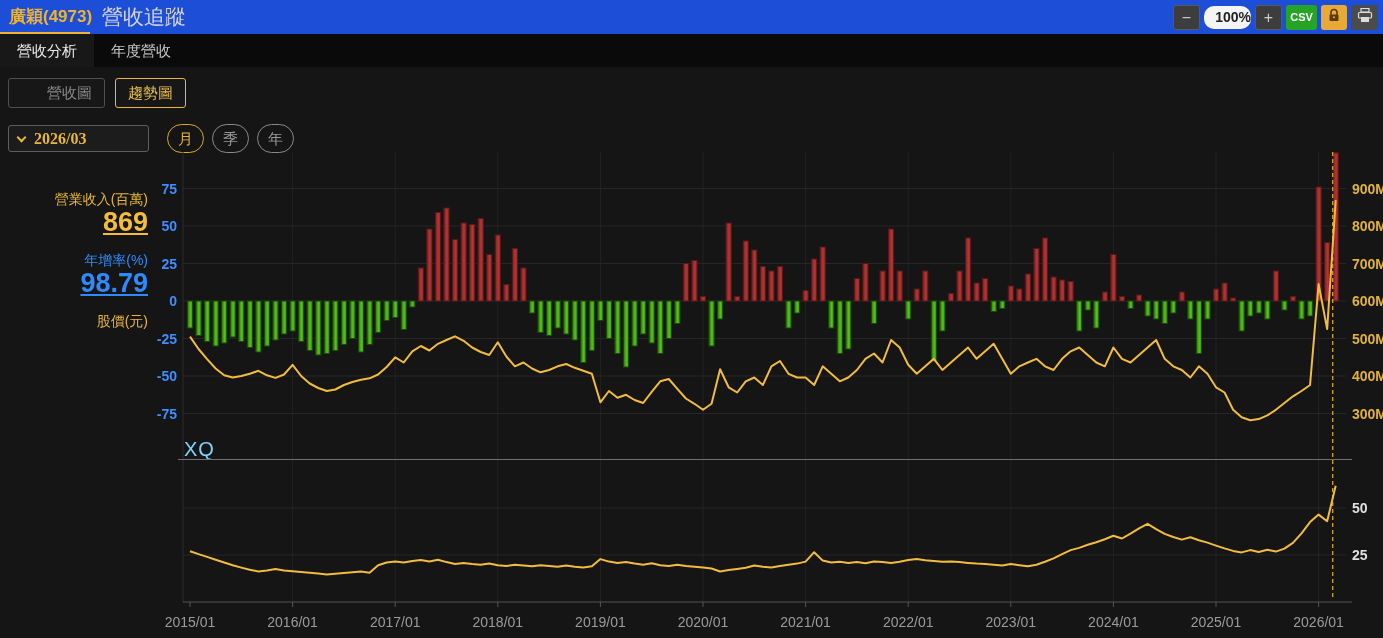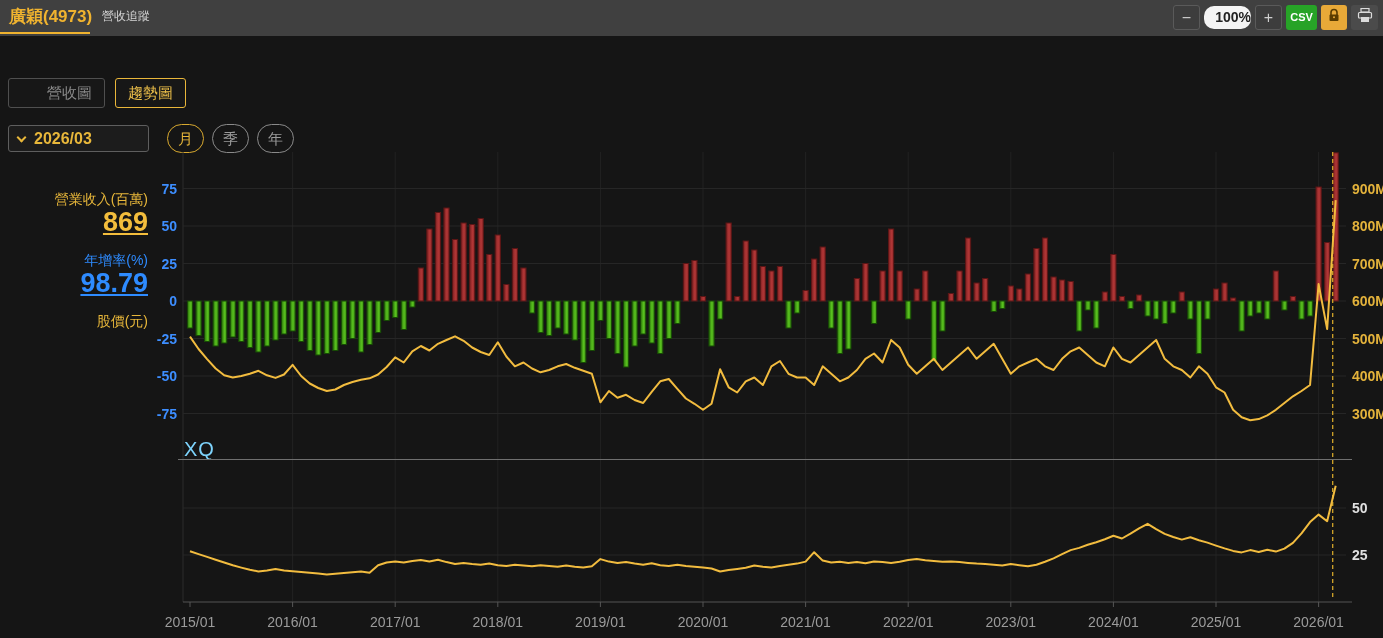--- a/index.html
+++ b/index.html
@@ -1,23 +1,23 @@
 <!DOCTYPE html>
 <html><head>
 <meta charset="utf-8">
 <style>
   html,body{margin:0;padding:0;background:#151515;}
   *{box-sizing:border-box;}
   body{font-family:"Liberation Sans","DejaVu Sans",sans-serif;}
   #app{position:relative;width:1383px;height:638px;background:#151515;overflow:hidden;}
 
   
-  .title-bar{position:absolute;top:0;left:0;right:0;height:36px;background:#404040;}
+  .title-bar{position:absolute;top:0;left:0;right:0;height:42px;background:#1d4ed8;}
   .title-main{position:absolute;left:9px;top:0;line-height:33px;font-size:17px;font-weight:bold;color:#f0b32f;}
-  .title-sub{position:absolute;left:102px;top:0;line-height:33px;font-size:12px;color:#d4d4d4;}
+  .title-sub{position:absolute;left:102px;top:0;line-height:33px;font-size:21px;color:#d4d4d4;}
   .title-underline{position:absolute;left:0;top:32px;width:90px;height:2px;background:#f0b32f;}
   .hdr-controls{position:absolute;right:5px;top:4px;height:26px;display:flex;align-items:center;gap:4px;}
   .zoom-btn{width:27px;height:25px;background:#3d3d3d;border:1px solid #5a5a5a;border-radius:3px;color:#cfcfcf;font-size:16px;line-height:23px;text-align:center;}
   .zoom-level{width:47px;height:23px;background:#f4f4f4;border-radius:10px;color:#222;font-size:14px;line-height:23px;text-align:right;font-weight:bold;}
   .csv-btn{min-width:31px;height:25px;background:#27a327;border-radius:3px;color:#fff;font-weight:bold;font-size:11px;line-height:25px;text-align:center;padding:0 4px;}
   .lock-btn{width:26px;height:25px;background:#e8a938;border-radius:3px;display:flex;align-items:center;justify-content:center;}
   .print-btn{width:27px;height:25px;background:#4b4b4b;border-radius:3px;display:flex;align-items:center;justify-content:center;}
 
   
   .tab-strip{position:absolute;top:34px;left:0;right:0;height:33px;background:#0a0a0a;display:flex;}
@@ -27,21 +27,21 @@
   
   .toolbar{position:absolute;top:78px;left:8px;display:flex;gap:10px;}
   .tool-btn{height:30px;padding:0 12px;border-radius:3px;font-size:15px;line-height:28px;background:#171717;}
   .tool-btn.disabled{border:1px solid #4f4f4f;color:#8a8a8a;padding-left:38px;}
   .tool-btn.active{border:1px solid #e9b63a;color:#eec04a;}
 
   
   .controls{position:absolute;top:124px;left:8px;display:flex;align-items:center;}
   .date-select{position:relative;width:141px;height:27px;background:#1c1c1c;border:1px solid #5e5e5e;border-radius:3px;}
   .date-chevron{position:absolute;left:9px;top:8px;width:7px;height:7px;border-left:2px solid #e8b73a;border-bottom:2px solid #e8b73a;transform:rotate(-45deg);}
-  .date-value{position:absolute;left:25px;top:0;line-height:25px;font-size:16px;font-weight:bold;color:#e8b73a;}
+  .date-value{position:absolute;left:25px;top:0;line-height:25px;font-size:16px;font-weight:bold;color:#e8b73a;font-family:Liberation Serif, serif;}
   .pills{display:flex;gap:8px;margin-left:18px;}
   .pill{width:37px;height:29px;border-radius:15px;font-size:15px;line-height:27px;text-align:center;}
   .pill.active{border:1px solid #d8a92f;color:#e8b73a;}
   .pill.idle{border:1px solid #8a8a8a;color:#9a9a9a;}
 
   
   .stats{position:absolute;top:178px;left:0;width:148px;text-align:right;margin-top:13px;}
   .stat-label{font-size:14px;line-height:16px;}
   .stat-value{font-size:27px;font-weight:bold;line-height:30px;margin-bottom:15px;text-decoration:underline;}
   .gold{color:#e8b73a;}
@@ -75,20 +75,24 @@
         <span><svg width="16" height="15" viewBox="0 0 16 15">
               <rect x="4" y="0.5" width="8" height="3.5" fill="none" stroke="#dcdcdc" stroke-width="1.2"></rect>
               <rect x="1.5" y="4.5" width="13" height="5.5" rx="1" fill="none" stroke="#dcdcdc" stroke-width="1.2"></rect>
               <rect x="4" y="9" width="8" height="5" fill="#dcdcdc"></rect>
             </svg></span>
       </div>
     </div>
   </div>
 
   <div class="title-underline"></div>
+  <div class="tab-strip">
+    <div class="tab active">營收分析</div>
+    <div class="tab">年度營收</div>
+  </div>
 
   <div class="toolbar">
     <div class="tool-btn disabled">營收圖</div>
     <div class="tool-btn active">趨勢圖</div>
   </div>
 
   <div class="controls">
     <div class="date-select">
       <span class="date-chevron"></span>
       <span class="date-value">2026/03</span>

